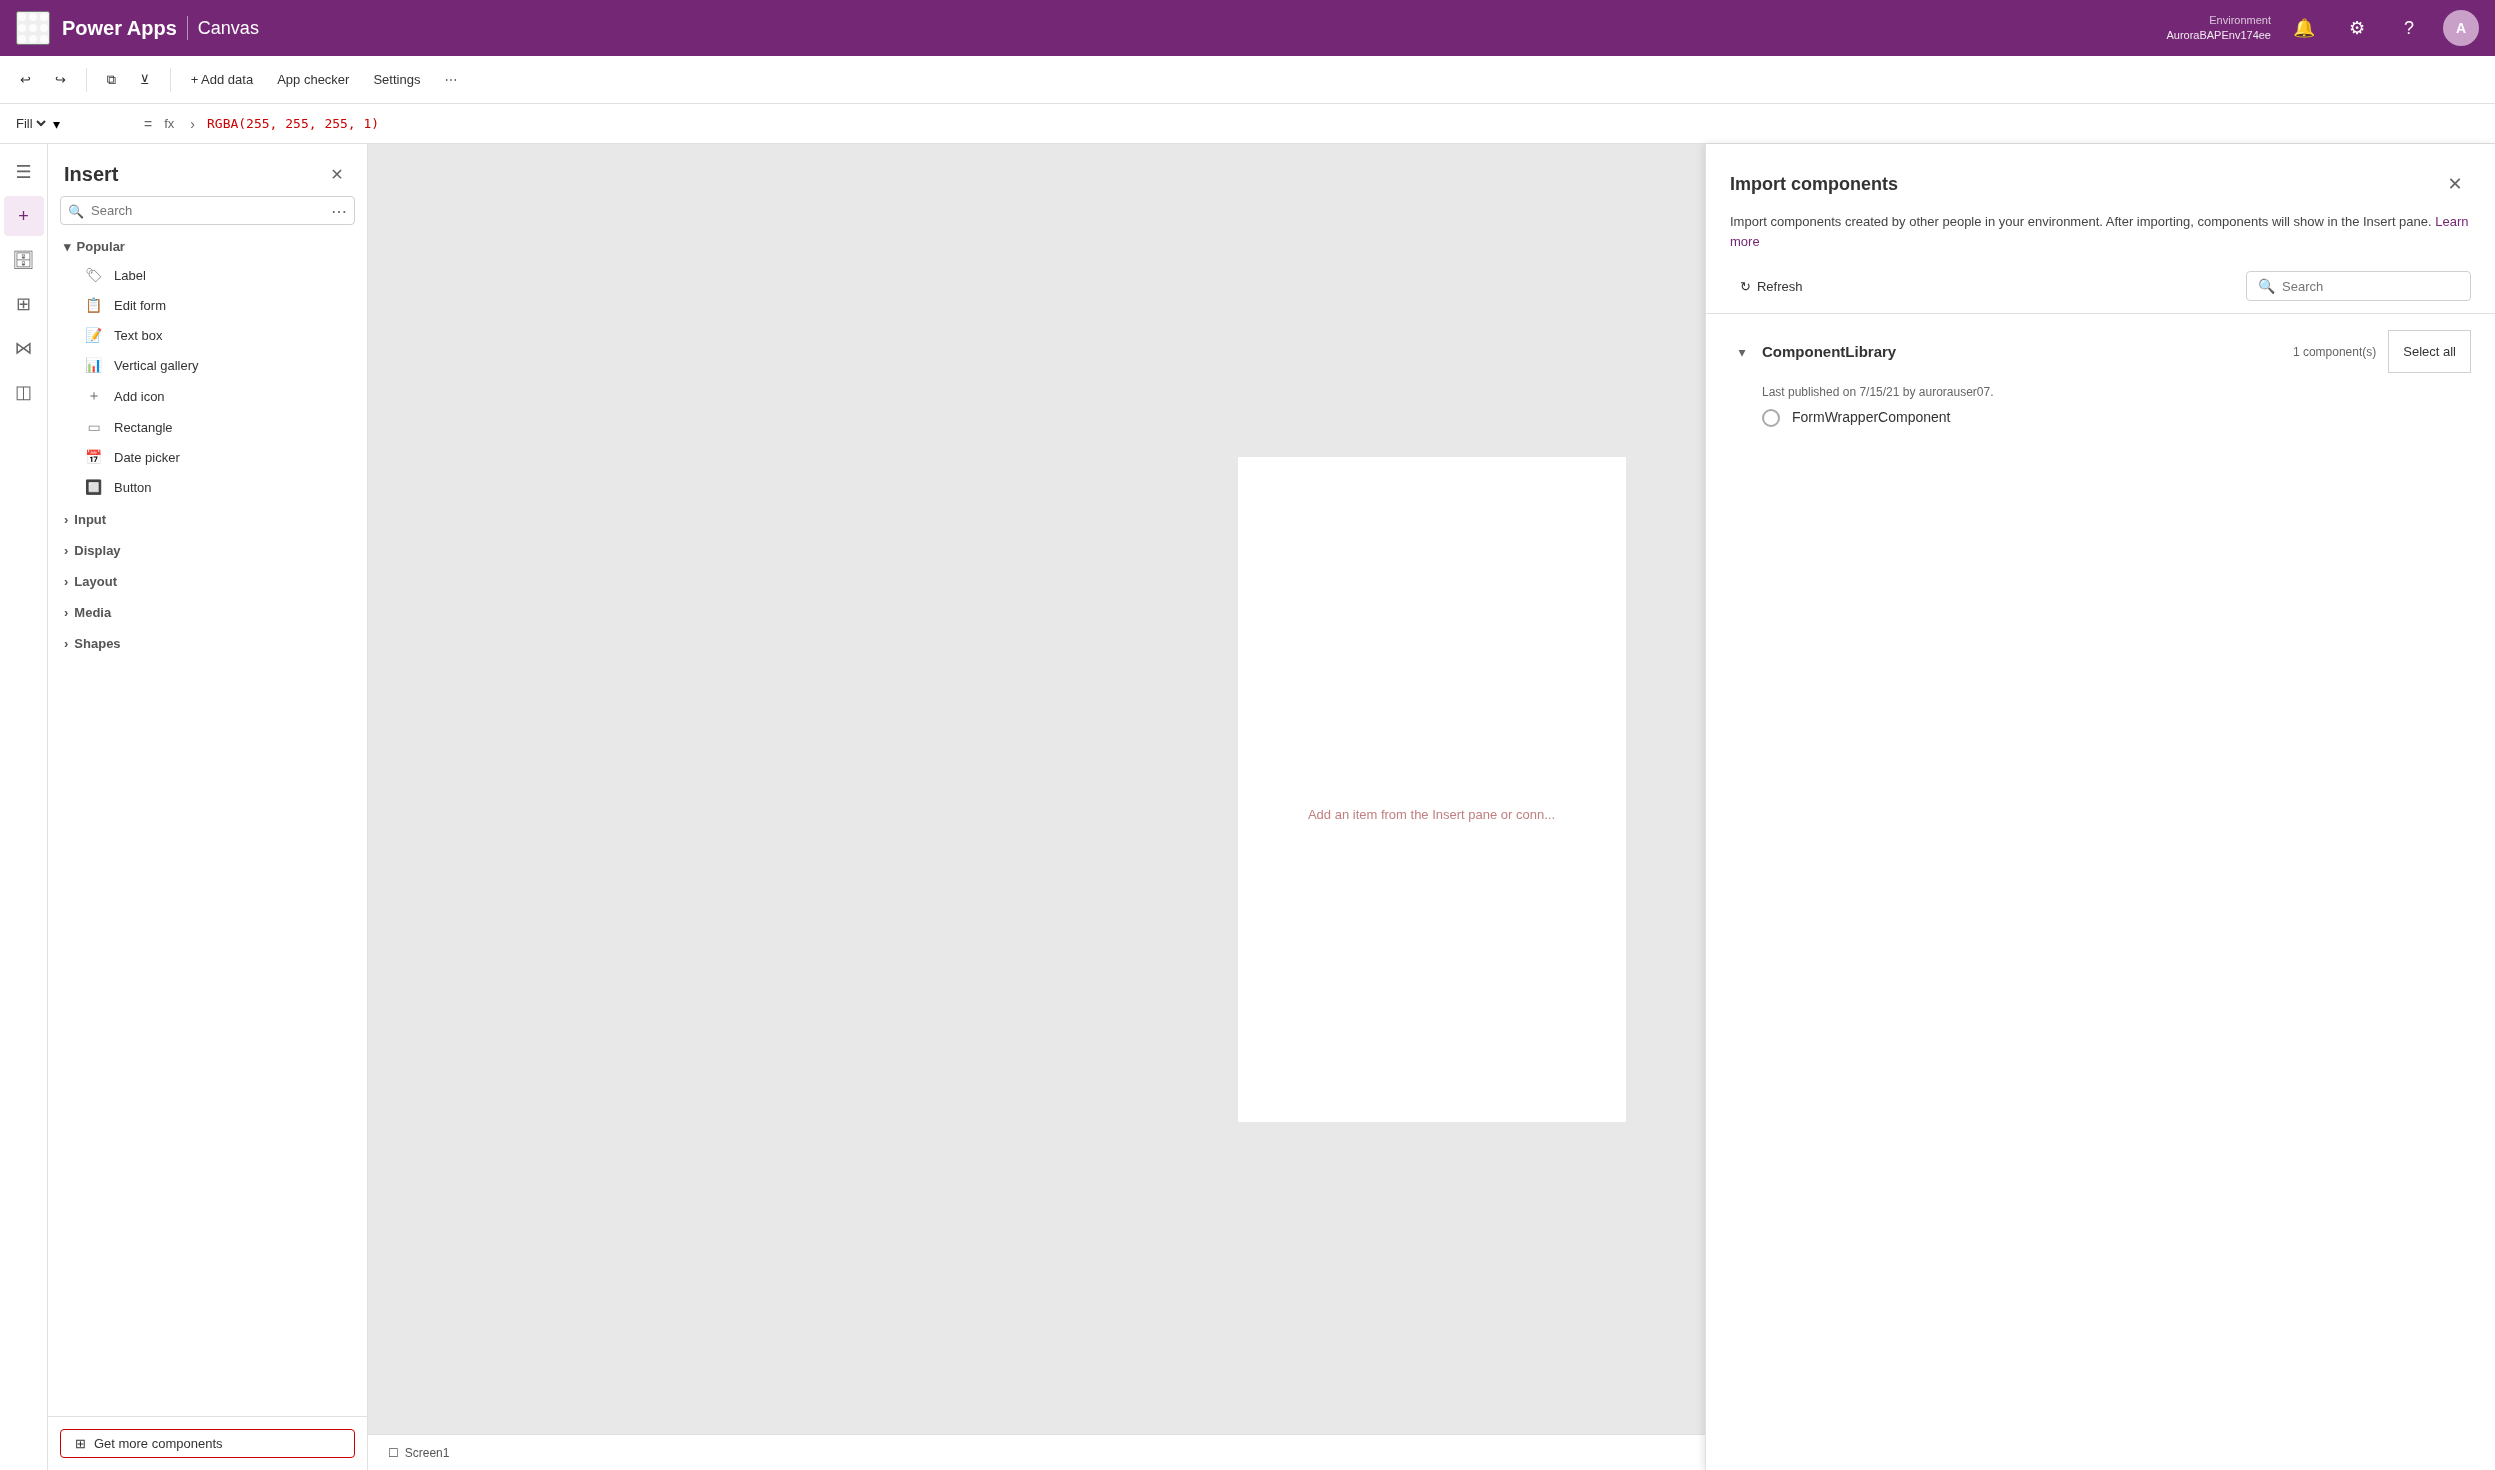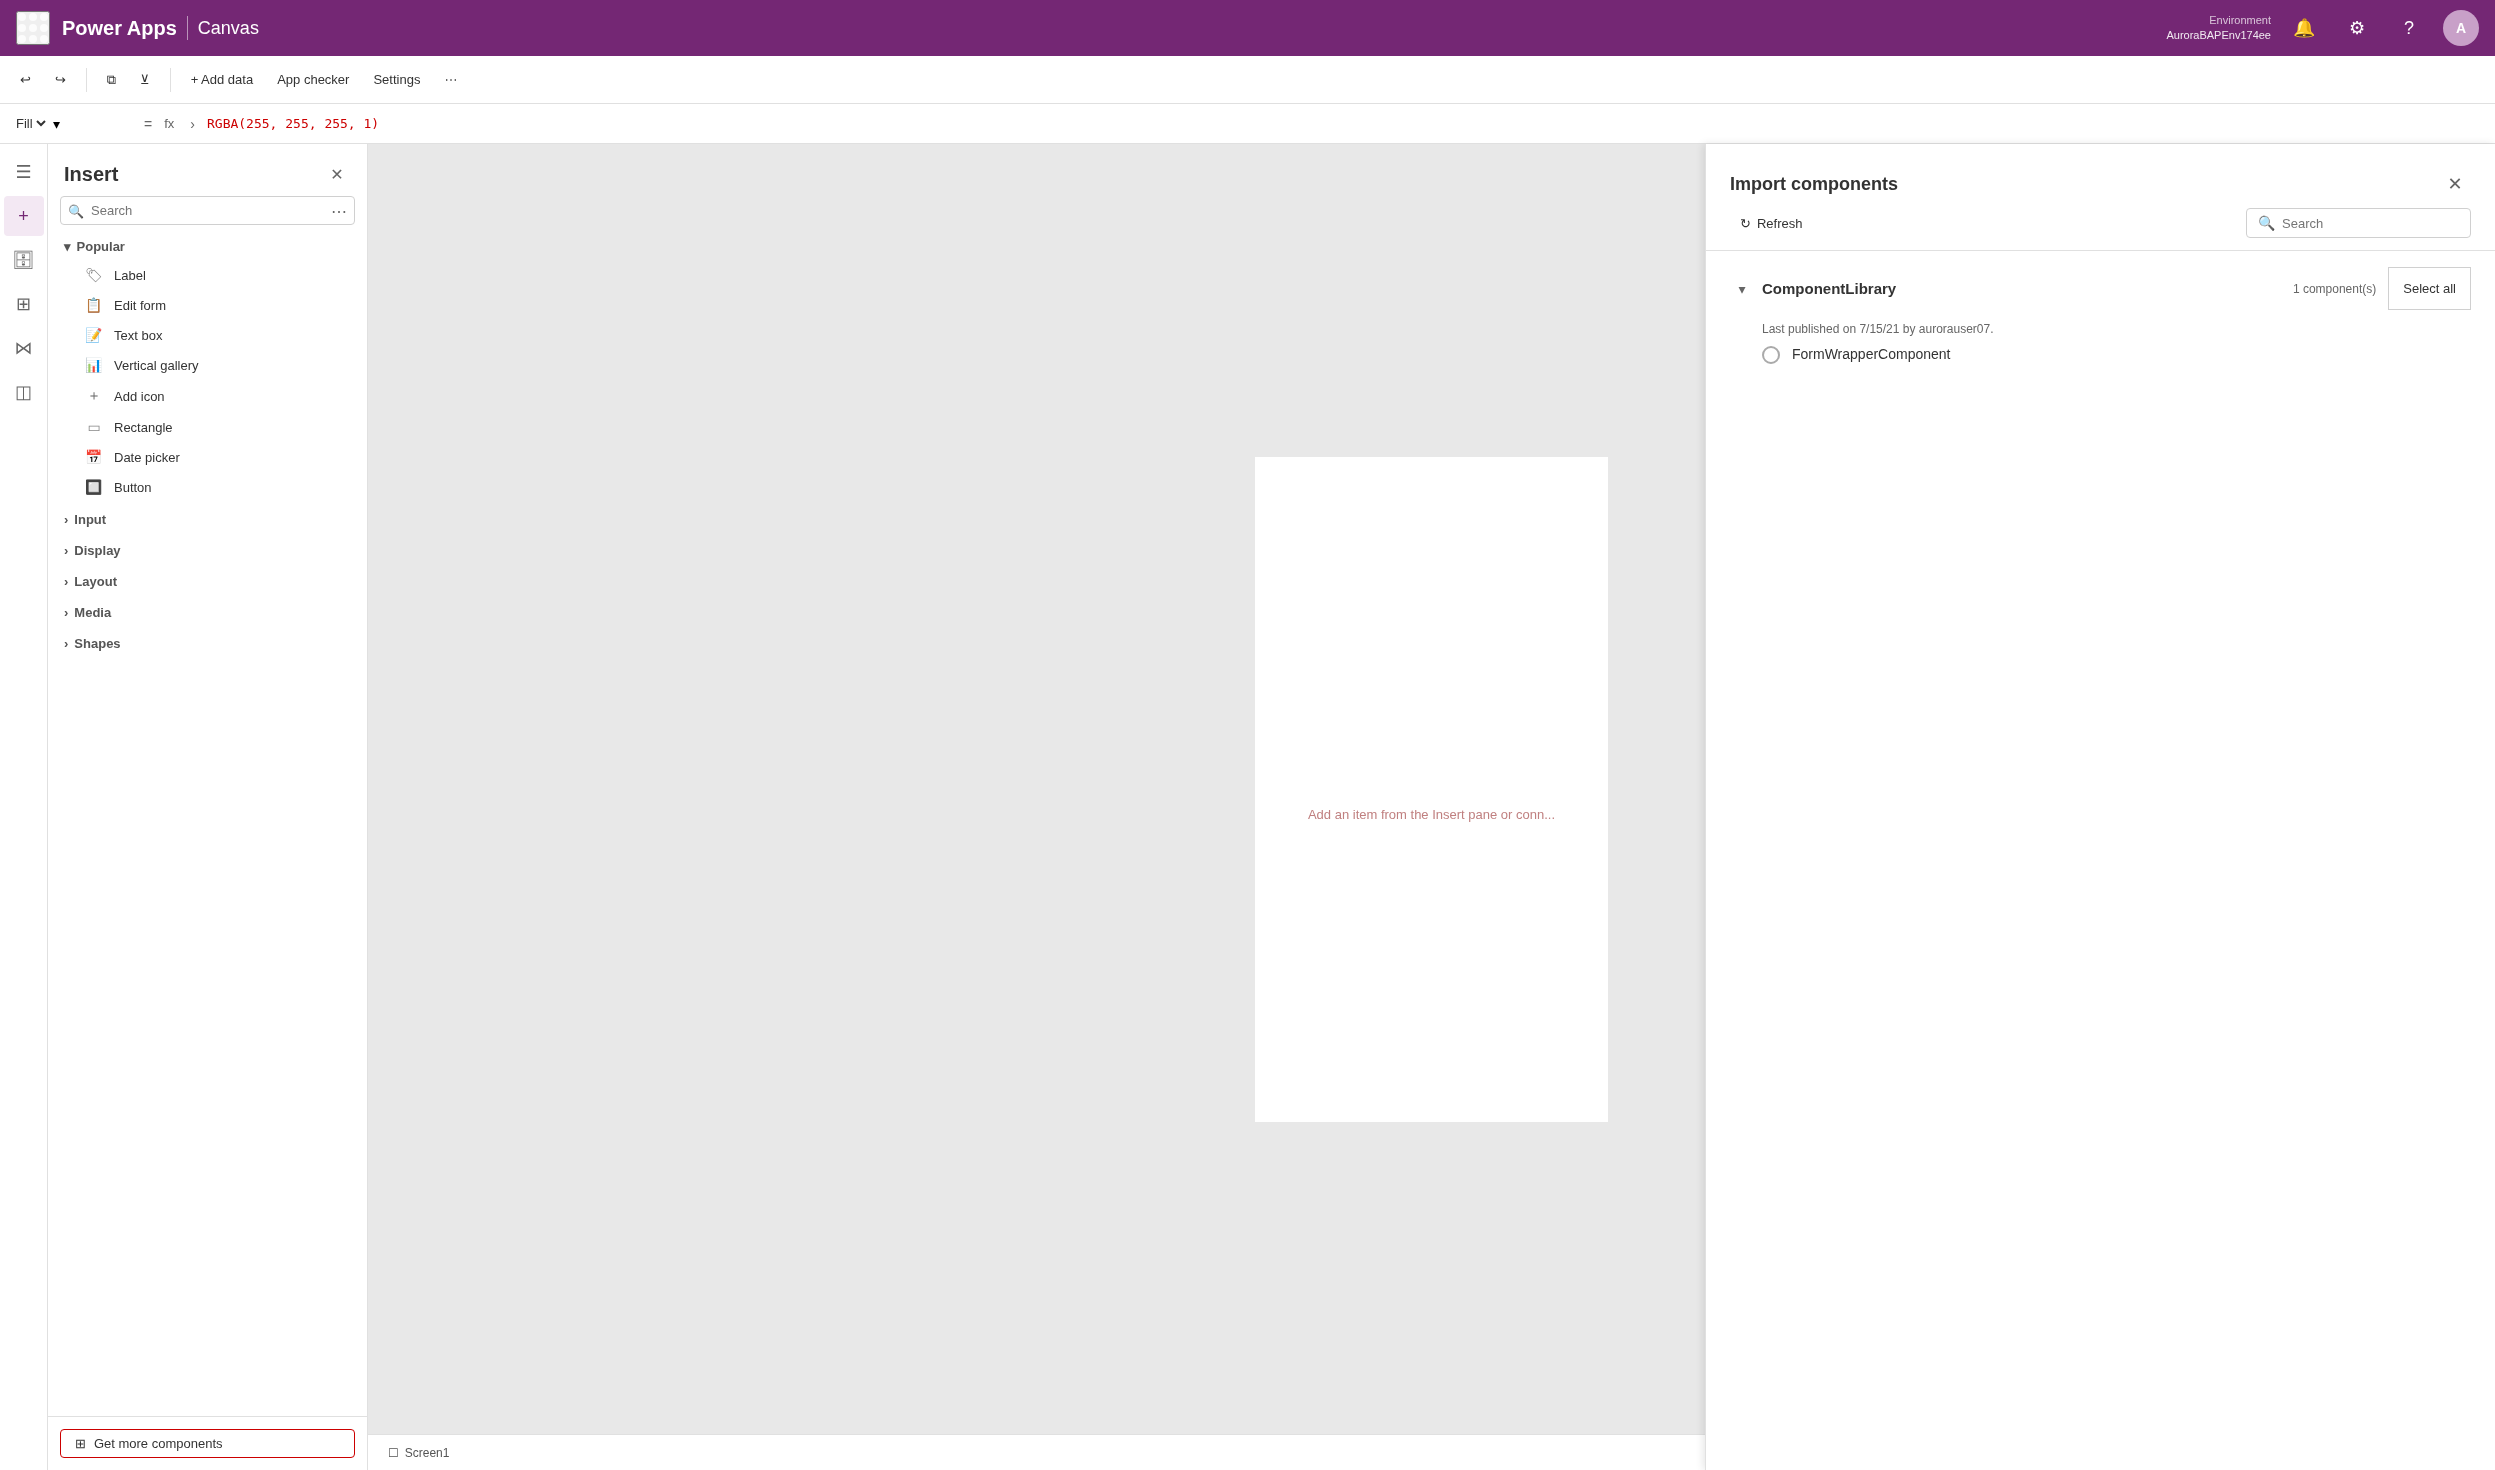--- a/index.html
+++ b/index.html
@@ -313,21 +313,21 @@
       overflow: hidden;
     }
     .canvas-content {
       flex: 1;
       display: flex;
       align-items: center;
       justify-content: center;
       position: relative;
     }
     .canvas-screen {
-      width: 353px;
+      width: 388px;
       height: 665px;
       background: white;
       position: relative;
       display: flex;
       align-items: center;
       justify-content: center;
     }
     .canvas-hint {
       font-size: 13px;
       color: #c08080;
@@ -728,20 +728,24 @@
       </div>
     </div>
   </div>
 
   <div class="import-panel">
     <div class="import-panel-header">
       <span class="import-panel-title">Import components</span>
       <button class="import-panel-close">✕</button>
     </div>
 
+    <p class="import-panel-desc">
+      <span>Import components created by other people in your environment. After importing, components will show in the Insert pane.</span>
+      <a href="#">Learn more</a>
+    </p>
 
     <div class="import-panel-actions">
       <button class="refresh-btn">
         <span>↻</span>
         <span>Refresh</span>
       </button>
       <div class="search-box-import">
         <span>🔍</span>
         <input type="text" placeholder="Search" style="">
       </div>

